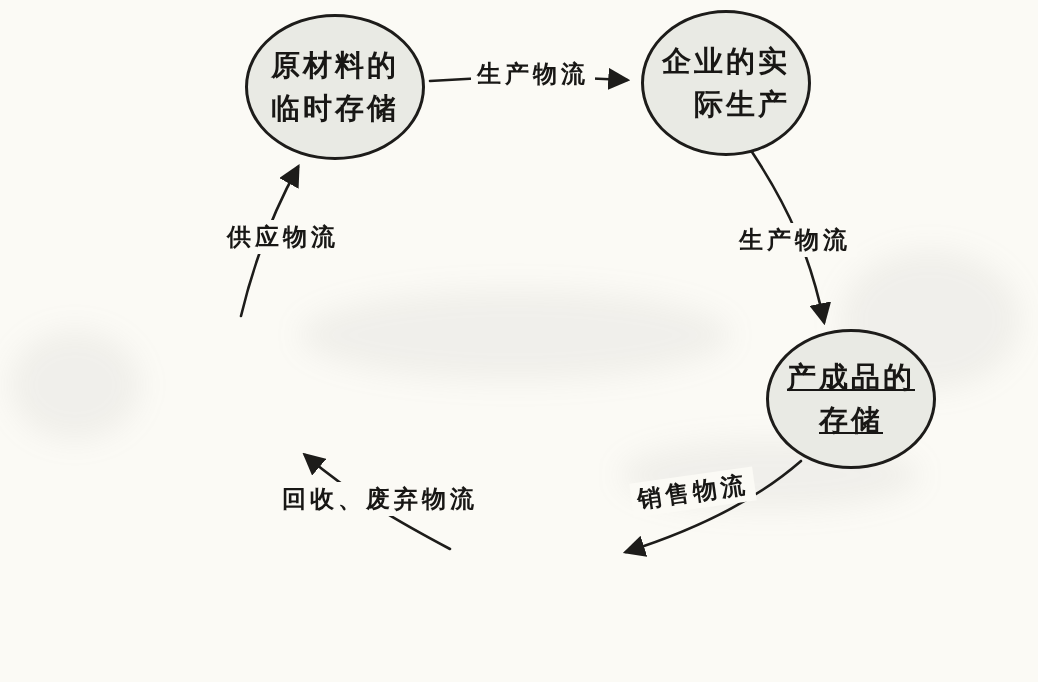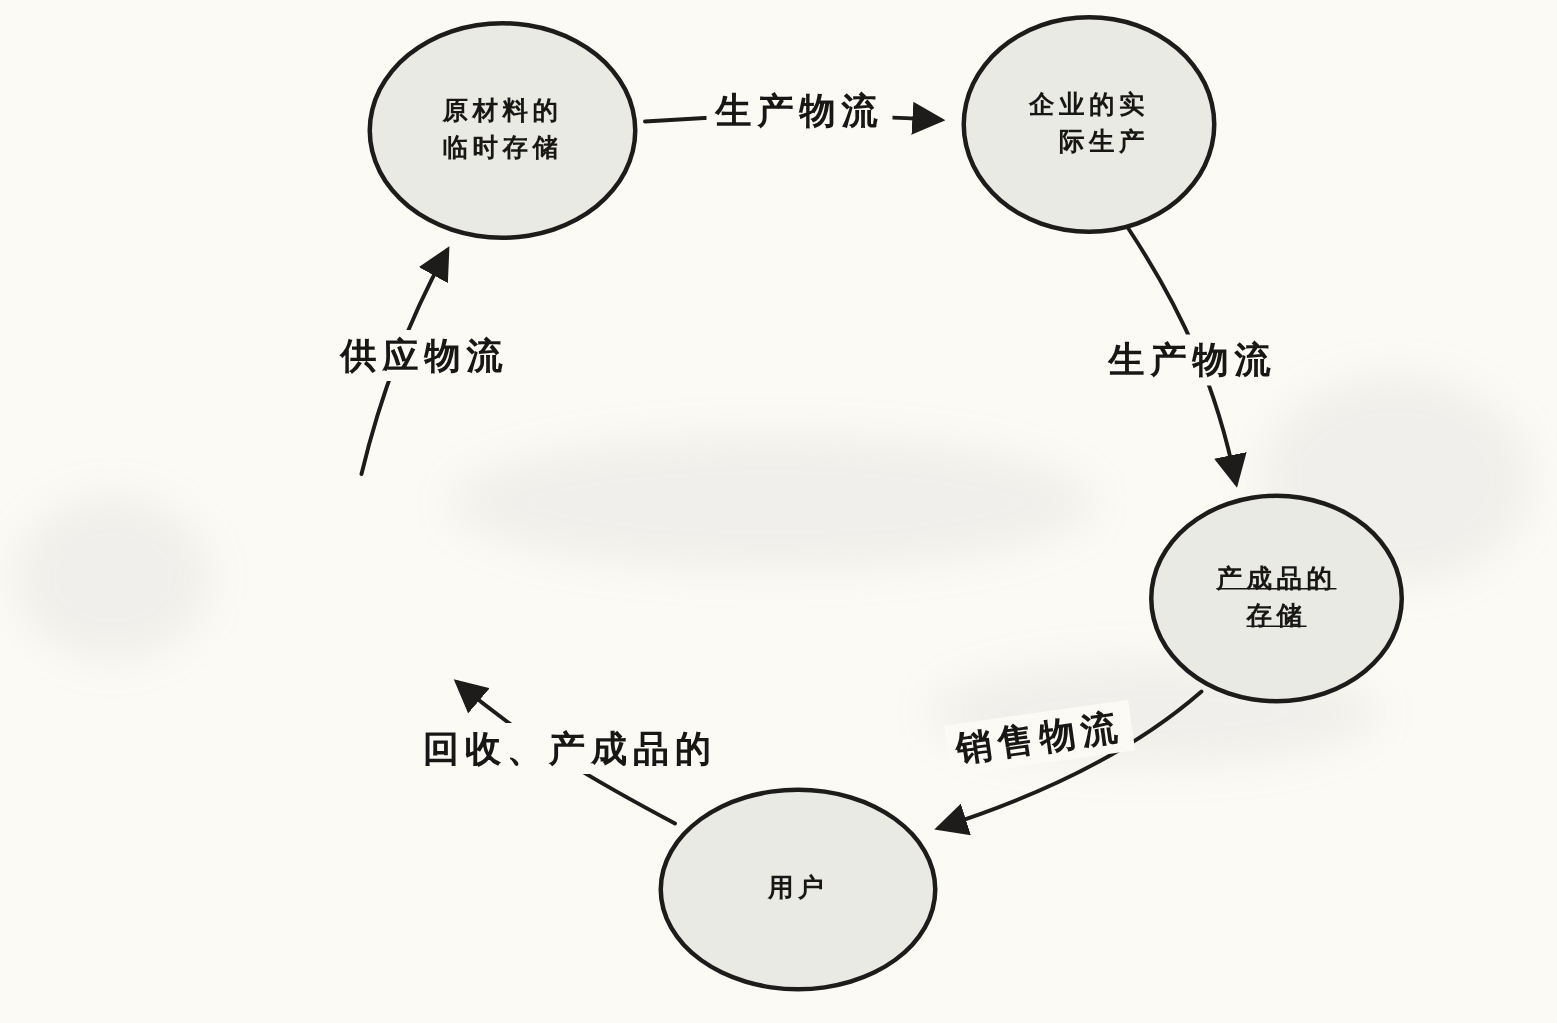--- a/index.html
+++ b/index.html
@@ -44,21 +44,21 @@
   .node {
     position: absolute;
     border: 3px solid #1d1c1a;
     border-radius: 50%;
     background: #e9eae4;
     display: flex;
     align-items: center;
     justify-content: center;
     text-align: center;
     font-weight: bold;
-    font-size: 17px;
+    font-size: 29px;
     line-height: 1.5;
     letter-spacing: 3px;
     color: #181715;
     white-space: pre-line;
     z-index: 3;
   }
   .node.n-raw   { left: 245px; top: 14px;  width: 180px; height: 146px; }
   .node.n-prod  { left: 641px; top: 10px;  width: 170px; height: 146px; text-align: right; }
   .node.n-store { left: 766px; top: 329px; width: 170px; height: 140px; text-decoration: underline; }
   .node.n-user  { left: 439px; top: 525px; width: 186px; height: 136px; }
@@ -107,26 +107,25 @@
 
   <div class="node n-raw">原材料的
 临时存储</div>
 
   <div class="node n-prod">企业的实
 际生产</div>
 
   <div class="node n-store">产成品的
 存储</div>
 
-  <div class="node n-user">用户</div>
 
 
   <div class="edge-label e-top">生产物流</div>
 
   <div class="edge-label e-right">生产物流</div>
 
   <div class="edge-label e-sales">销售物流</div>
 
-  <div class="edge-label e-recyc">回收、产成品的</div>
+  <div class="edge-label e-recyc">回收、废弃物流</div>
 
   <div class="edge-label e-supply">供应物流</div>
 
 </div>
 
 </body></html>

